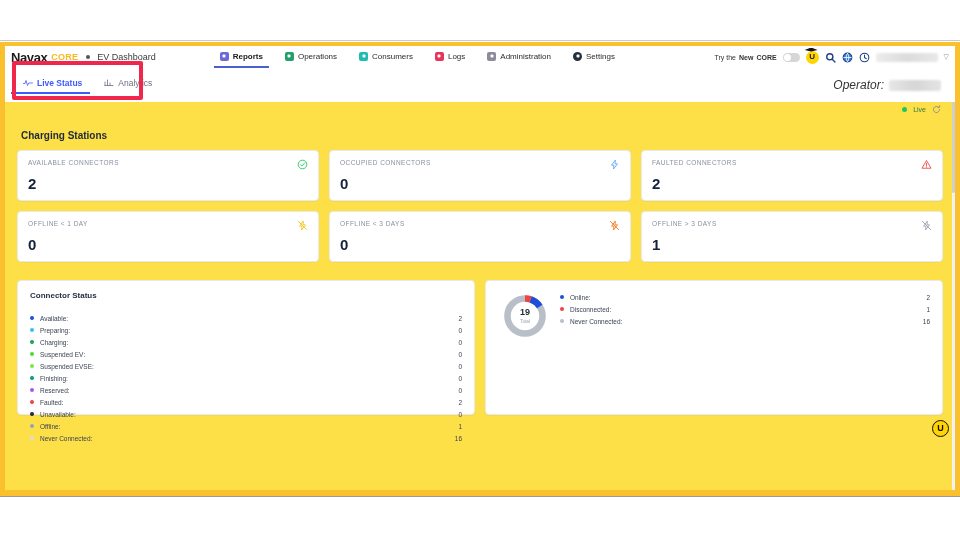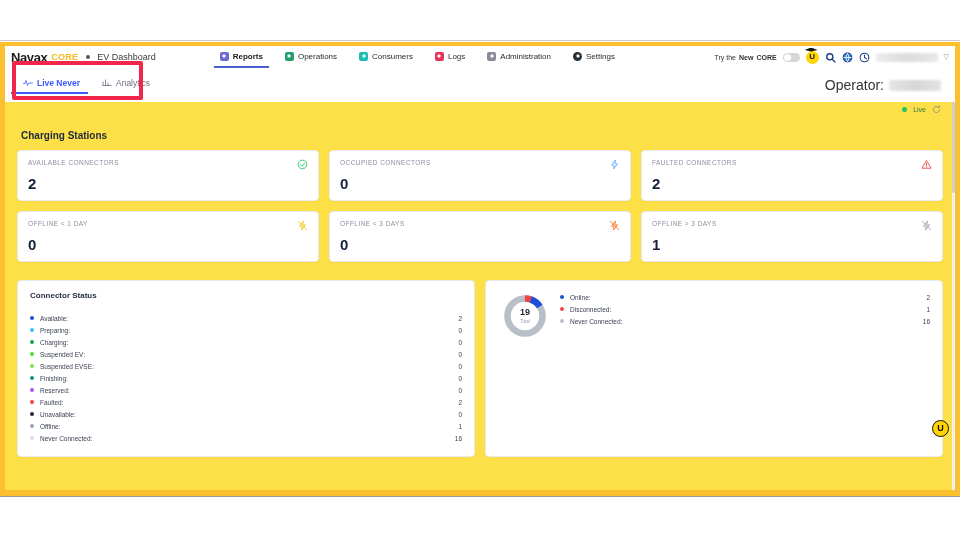--- a/index.html
+++ b/index.html
@@ -74,21 +74,21 @@
   .subnav { position: relative; height: 34px; background: #fff; display: flex; align-items: center; padding: 0 6px; }
   .tabs { display: flex; align-items: center; gap: 22px; margin-left: 12px; }
   .tab { display: flex; align-items: center; gap: 4px; position: relative; cursor: pointer; padding-bottom: 5px; }
   .tab-label { font-size: 8.5px; color: #6b7280; }
   .tab.active .tab-label { color: #3d5afe; font-weight: 600; }
   .tab .tab-underline { position: absolute; left: -12px; right: -8px; bottom: -1px; height: 1.5px; background: #3d5afe; }
   .tab-ico { width: 10px; height: 9px; display: flex; align-items: flex-end; }
   .tab-ico svg { width: 10px; height: 9px; }
 
   .operator-box { margin-left: auto; display: flex; align-items: center; gap: 5px; padding-right: 8px; }
-  .operator-label { font-size: 14px; color: #333; }
+  .operator-label { font-size: 12px; color: #333; font-style: italic; }
   .operator-blur { width: 52px; height: 11px; border-radius: 2px; background: linear-gradient(90deg,#e6e6e6,#d6d6d6,#e4e4e4); filter: blur(1.3px); }
 
   
   .live-row { display: flex; align-items: center; justify-content: flex-end; gap: 6px; padding: 0 14px 0 0; height: 14px; }
   .live-dot { width: 5px; height: 5px; border-radius: 50%; background: #22c55e; }
   .live-text { font-size: 7px; color: #2f7a45; }
   .refresh-ico { width: 9px; height: 9px; color: #8a8a8a; }
   .refresh-ico svg { width: 9px; height: 9px; display:block; }
 
   
@@ -105,21 +105,21 @@
   .kpi-top { display: flex; align-items: flex-start; justify-content: space-between; }
   .kpi-label { font-size: 6.5px; letter-spacing: 0.45px; color: #8a8fa0; text-transform: uppercase; }
   .kpi-value { font-size: 15px; font-weight: 700; color: #14213d; line-height: 1; }
   .kpi-ico { width: 11px; height: 11px; }
   .kpi-ico svg { width: 11px; height: 11px; display:block; }
 
   .kpi-grid.second { margin-top: 10px; }
 
   
   .panels { display: grid; grid-template-columns: 1fr 1fr; gap: 10px; margin-top: 18px; }
-  .panel { background:#fff; border: 1px solid #e7e9ee; border-radius: 4px; padding: 10px 12px 12px 12px; height: 177px; box-shadow: 0 1px 1px rgba(16,24,40,0.03); }
+  .panel { background:#fff; border: 1px solid #e7e9ee; border-radius: 4px; padding: 10px 12px 12px 12px; height: 135px; box-shadow: 0 1px 1px rgba(16,24,40,0.03); }
   .panel-title { font-size: 8px; font-weight: 700; color: #263043; margin-bottom: 12px; }
   .panel-body { display: flex; align-items: flex-start; gap: 12px; }
 
   .donut-wrap { position: relative; width: 46px; height: 46px; flex: 0 0 auto; margin-top: 2px; margin-left: 4px;}
   .donut-wrap svg { width: 46px; height: 46px; transform: rotate(-90deg); }
   .donut-center { position: absolute; inset: 0; display: flex; flex-direction: column; align-items: center; justify-content: center; }
   .donut-num { font-size: 9px; font-weight: 700; color: #1f2937; line-height: 1; }
   .donut-total { font-size: 4.5px; color: #9aa0ad; margin-top: 1.5px; }
 
   .legend { flex: 1; }
@@ -235,21 +235,21 @@
       </div>
 
       <div class="subnav">
         <div class="tabs">
           <div class="tab active">
             <span class="tab-ico">
               <svg viewBox="0 0 20 14" fill="none" stroke="#3d5afe" stroke-width="1.6" stroke-linecap="round" stroke-linejoin="round">
                   <path d="M1 9h3l2-6 3 10 2.5-5H19"></path>
                 </svg>
             </span>
-            <span class="tab-label">Live Never</span>
+            <span class="tab-label">Live Status</span>
             <span class="tab-underline"></span>
           </div>
           <div class="tab">
             <span class="tab-ico">
               <svg viewBox="0 0 20 14" fill="none" stroke="#6b7280" stroke-width="1.6" stroke-linecap="round">
                   <path d="M2 13V6M7 13V2M12 13V8M2 13h16"></path>
                 </svg>
             </span>
             <span class="tab-label">Analytics</span>
           </div>

